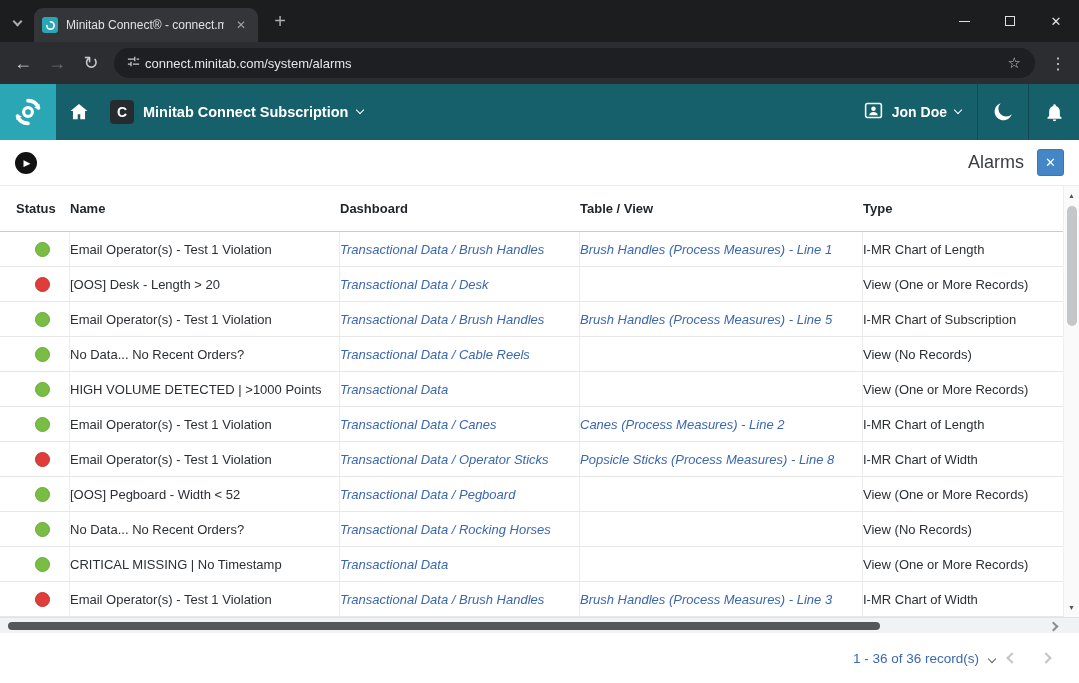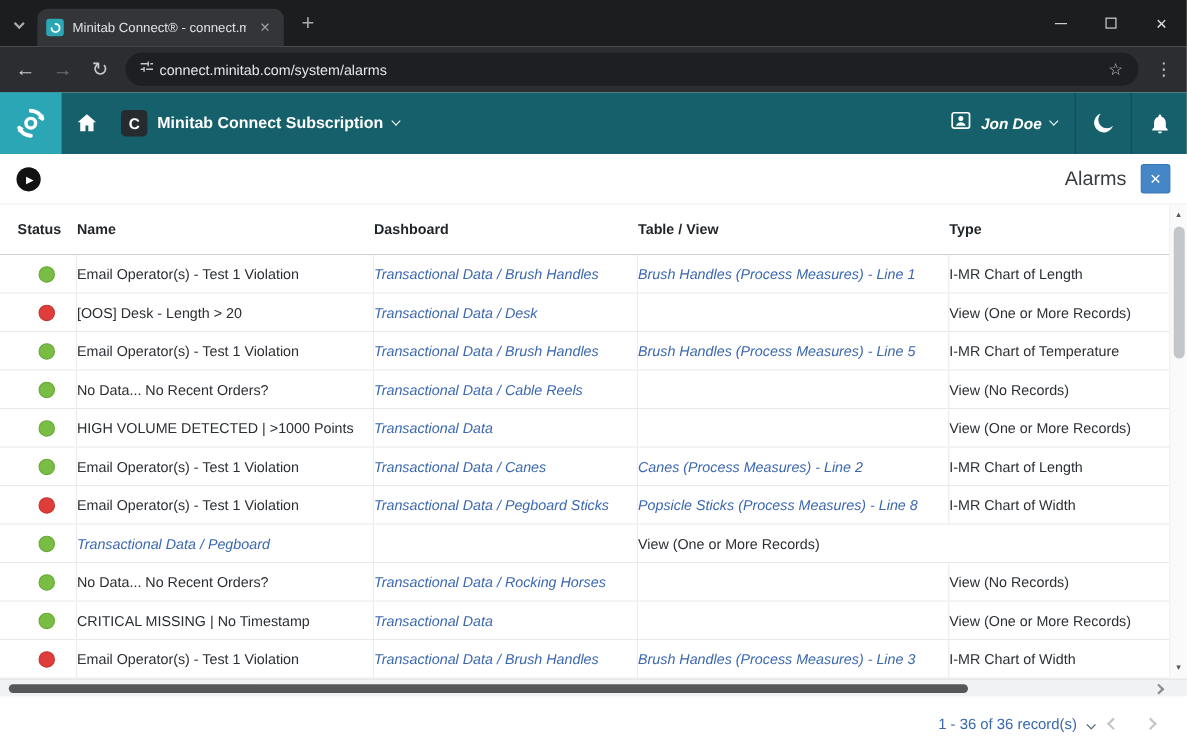--- a/index.html
+++ b/index.html
@@ -29,21 +29,21 @@
 
   
   .app-header { height:56px; background:#16606b; display:flex; align-items:center; color:#fff; }
   .logo-box { width:56px; height:56px; background:#2aa6b4; display:flex; align-items:center; justify-content:center; flex:none; cursor:pointer; }
   .home-btn { width:46px; height:56px; display:flex; align-items:center; justify-content:center; cursor:pointer; }
   .subscription { display:flex; align-items:center; gap:9px; margin-left:8px; cursor:pointer; }
   .c-box { width:24px; height:24px; border-radius:4px; background:#262b30; color:#fff; font-weight:bold; font-size:14px; display:flex; align-items:center; justify-content:center; }
   .sub-label { font-weight:bold; font-size:14.5px; }
   .caret { display:inline-block; width:6px; height:6px; border-left:1.8px solid currentColor; border-bottom:1.8px solid currentColor; transform:rotate(-45deg); margin-top:-4px; }
   .hdr-right { margin-left:auto; display:flex; align-items:center; height:56px; }
-  .user { display:flex; align-items:center; gap:8px; padding:0 16px; height:56px; cursor:pointer;font-style:italic; }
+  .user { display:flex; align-items:center; gap:8px; padding:0 16px; height:56px; cursor:pointer; }
   .user-name { font-weight:bold; font-size:14px; }
   .hdr-div { width:1px; height:56px; background:rgba(0,0,0,0.22); }
   .hdr-icon-btn { width:50px; height:56px; display:flex; align-items:center; justify-content:center; cursor:pointer; }
 
   
   .sub-header { height:46px; background:#fff; display:flex; align-items:center; padding:0 15px; border-bottom:1px solid #ededed; }
   .play-btn { width:22px; height:22px; border-radius:50%; background:#121212; color:#fff; display:flex; align-items:center; justify-content:center; font-size:9px; padding-left:2px; cursor:pointer; }
   .page-title { margin-left:auto; font-size:18px; color:#3a3d40; margin-right:13px; }
   .close-page-btn { width:27px; height:27px; border-radius:3px; background:#4486c6; border:1px solid #3a76b2; color:#fff; font-size:13px; display:flex; align-items:center; justify-content:center; cursor:pointer; }
 
@@ -232,21 +232,21 @@
           <div class="td">
             <span>Email Operator(s) - Test 1 Violation</span>
           </div>
           <div class="td">
             <span class="link">Transactional Data / Brush Handles</span>
           </div>
           <div class="td">
             <span class="link">Brush Handles (Process Measures) - Line 5</span>
           </div>
           <div class="td">
-            <span>I-MR Chart of Temperature</span>
+            <span>I-MR Chart of Subscription</span>
           </div>
         </div>
         <div class="trow">
           <div class="td td-status">
             <span class="dot dot-green"></span>
           </div>
           <div class="td">
             <span>No Data... No Recent Orders?</span>
           </div>
           <div class="td">
@@ -290,32 +290,35 @@
           </div>
         </div>
         <div class="trow">
           <div class="td td-status">
             <span class="dot dot-red"></span>
           </div>
           <div class="td">
             <span>Email Operator(s) - Test 1 Violation</span>
           </div>
           <div class="td">
-            <span class="link">Transactional Data / Pegboard Sticks</span>
+            <span class="link">Transactional Data / Operator Sticks</span>
           </div>
           <div class="td">
             <span class="link">Popsicle Sticks (Process Measures) - Line 8</span>
           </div>
           <div class="td">
             <span>I-MR Chart of Width</span>
           </div>
         </div>
         <div class="trow">
           <div class="td td-status">
             <span class="dot dot-green"></span>
+          </div>
+          <div class="td">
+            <span>[OOS] Pegboard - Width &lt; 52</span>
           </div>
           <div class="td">
             <span class="link">Transactional Data / Pegboard</span>
           </div>
           <div class="td"></div>
           <div class="td">
             <span>View (One or More Records)</span>
           </div>
         </div>
         <div class="trow">

